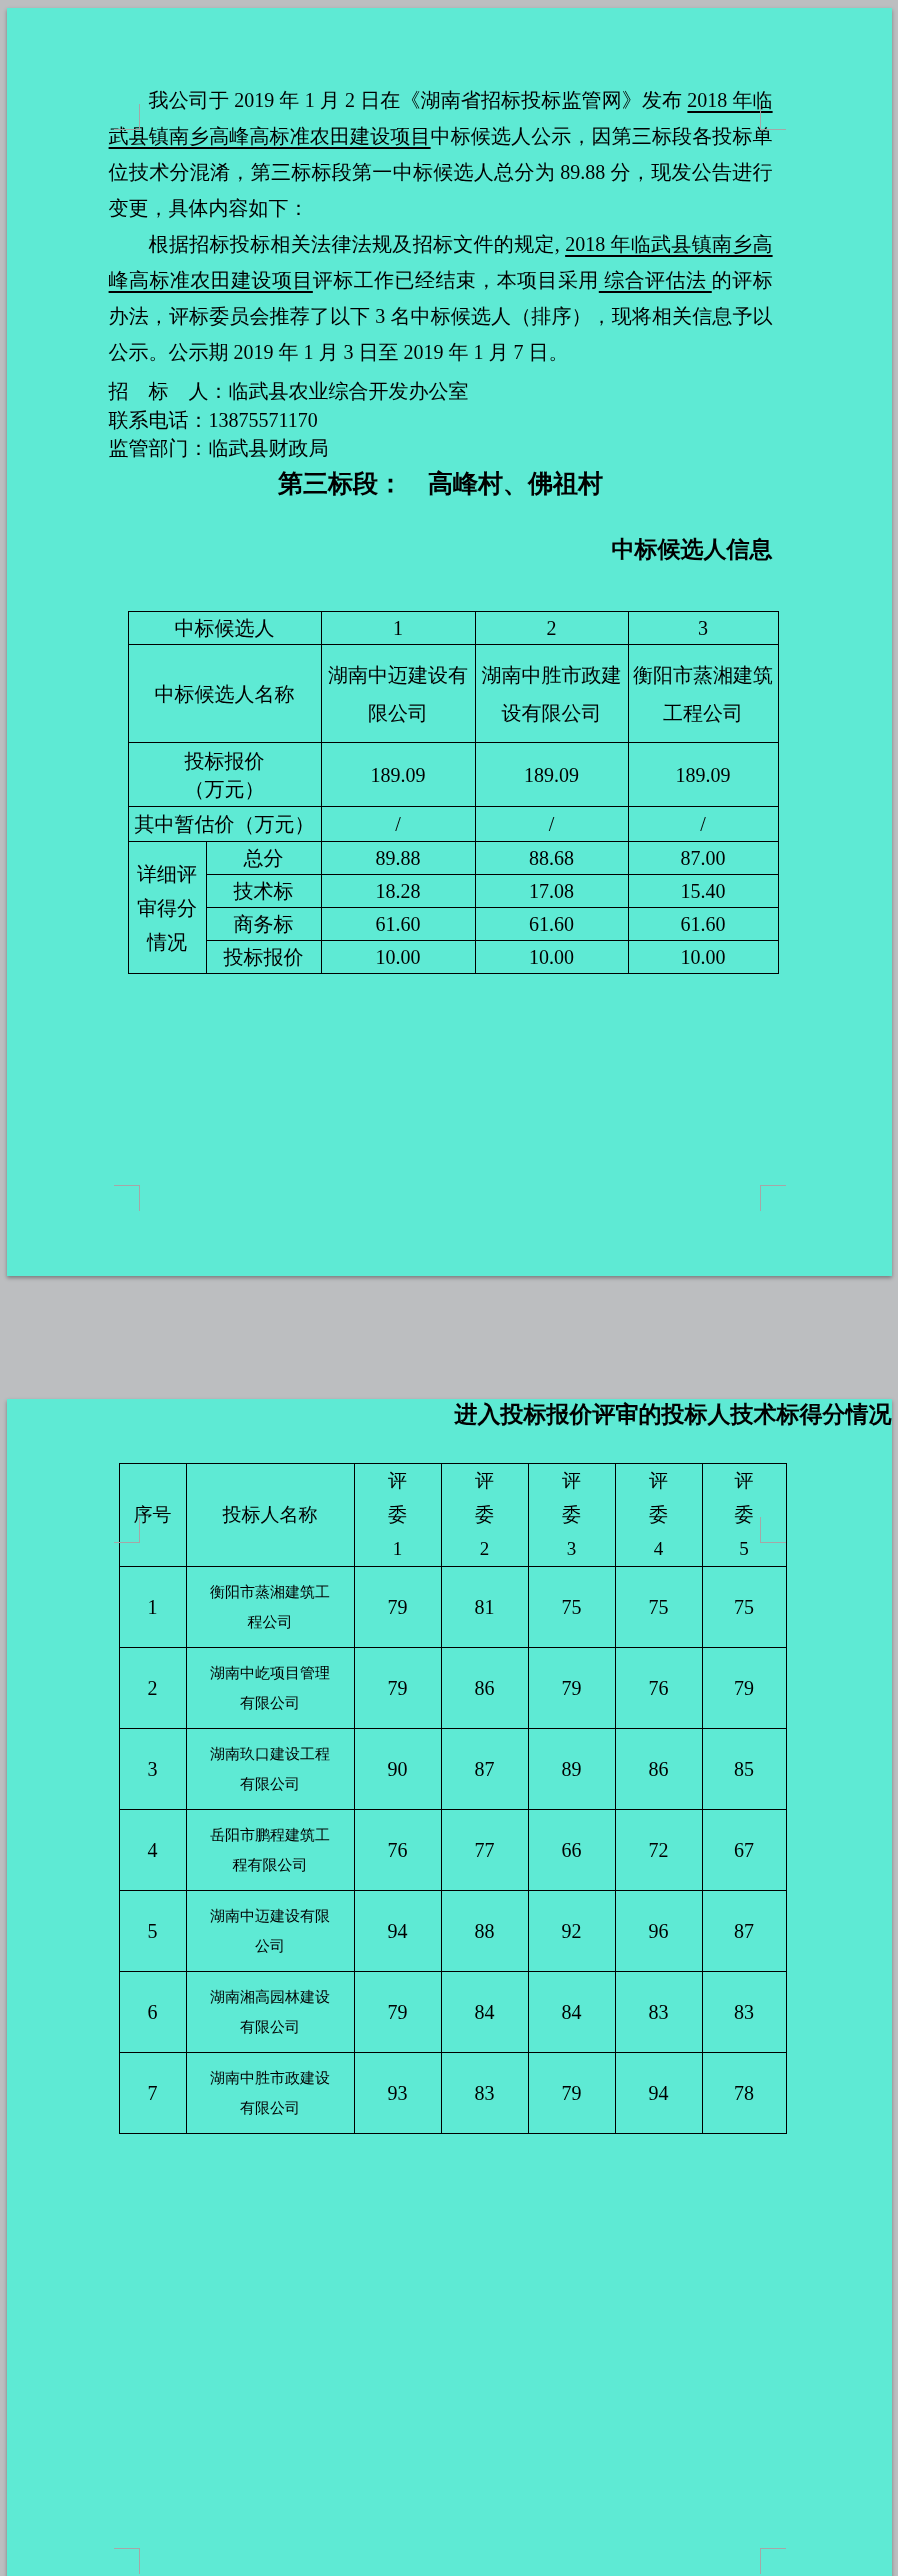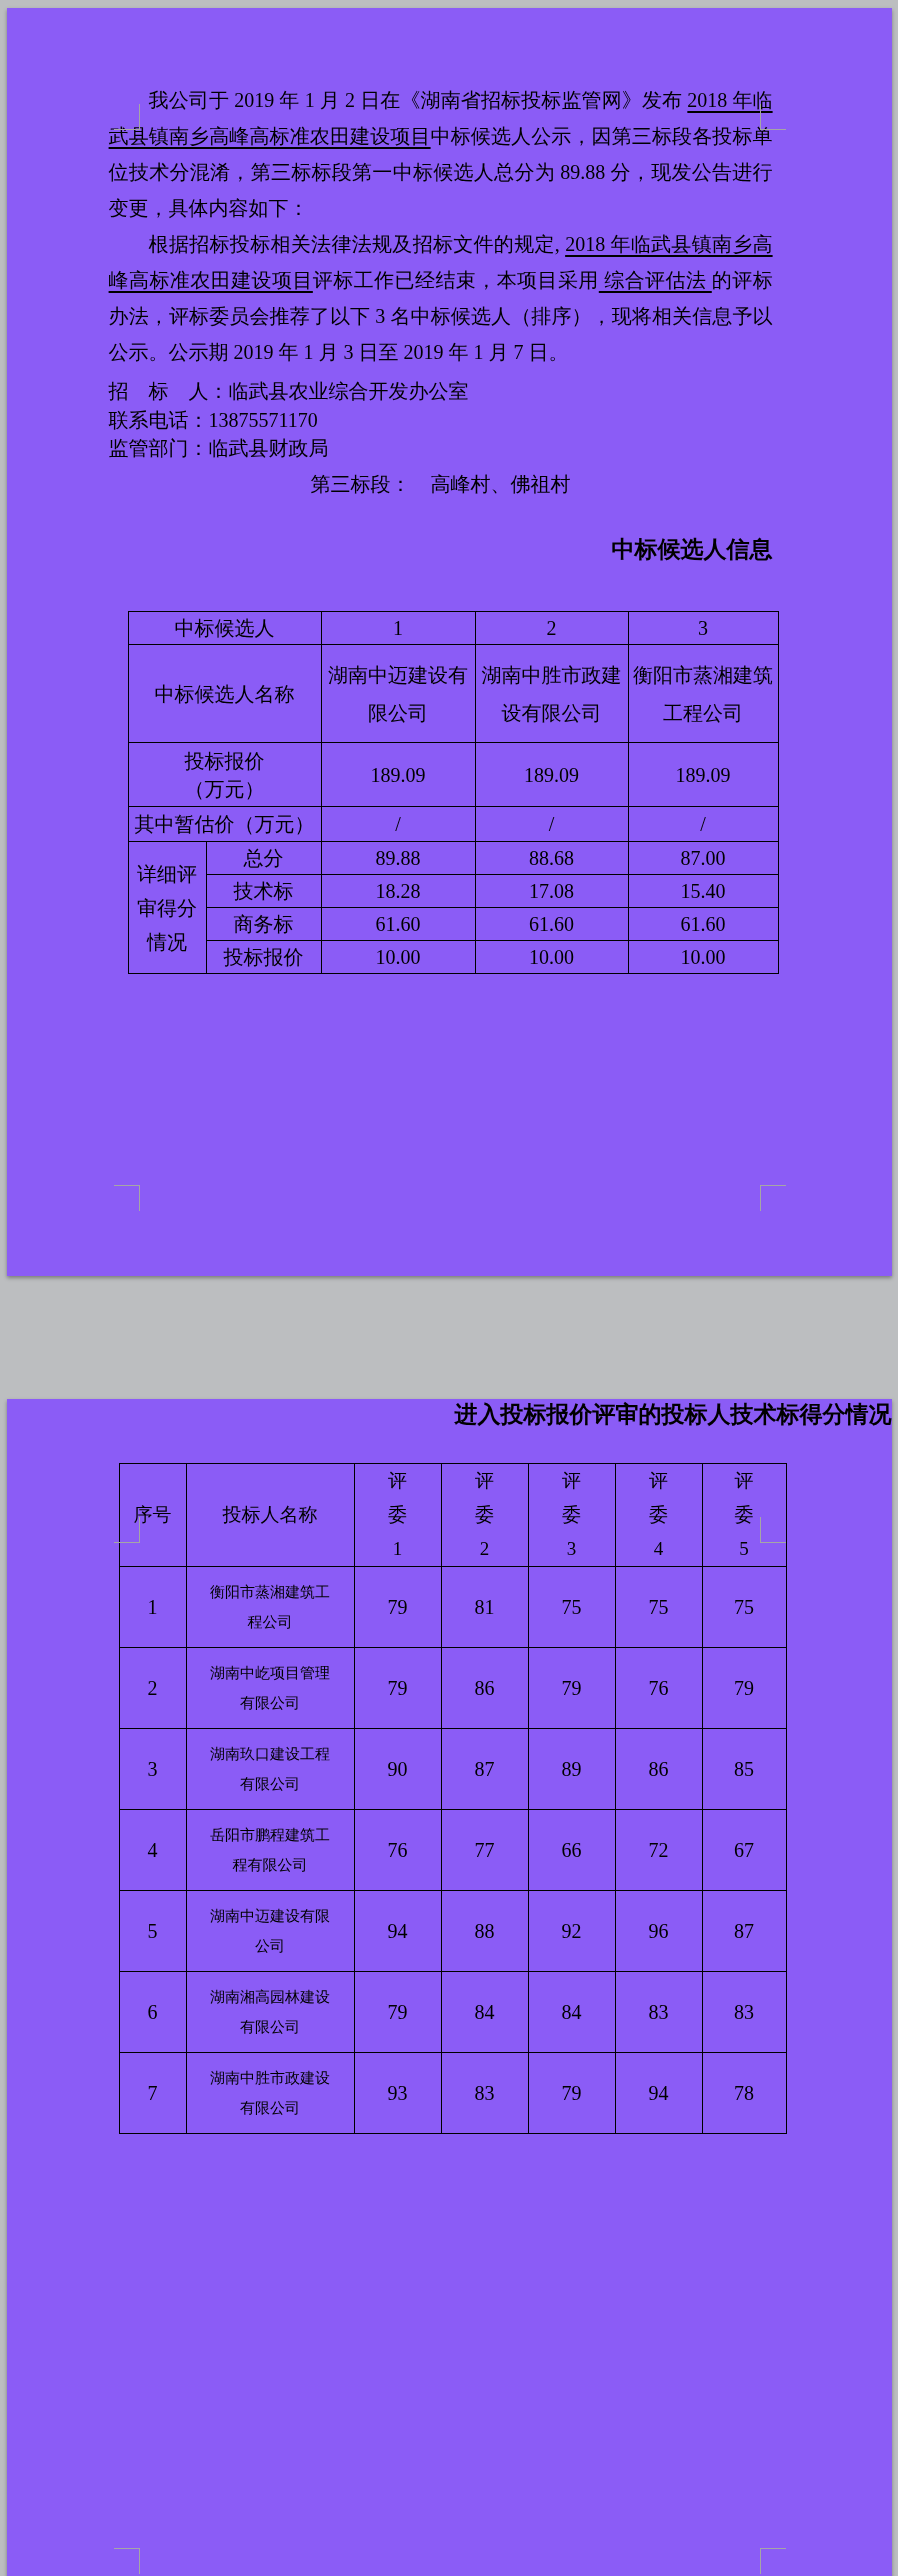--- a/index.html
+++ b/index.html
@@ -1,33 +1,33 @@
 <!DOCTYPE html>
 <html style="font-size:15px"><head>
 <meta charset="utf-8">
 <style>
   html,body{margin:0;padding:0;}
   body{width:898px;background:#bcbec0;font-family:"Liberation Serif","DejaVu Serif",serif;color:#000;}
   .canvas{width:898px;padding:7.6px 0 21px 0;}
-  .page{position:relative;width:885px;margin-left:6.6px;background:#8b5cf6;box-shadow:0 1.9px 3.8px rgba(0,0,0,.35);}
+  .page{position:relative;width:885px;margin-left:6.6px;background:#5eead4;box-shadow:0 1.9px 3.8px rgba(0,0,0,.35);}
   .page1{height:1268px;}
   .page2{height:1256px;margin-top:24px;}
   
   .mark{position:absolute;width:25px;height:25px;}
   .m-tl{border-right:0.9px solid #a6a6a6;border-bottom:0.9px solid #a6a6a6;}
   .m-tr{border-left:0.9px solid #a6a6a6;border-bottom:0.9px solid #a6a6a6;}
   .m-bl{border-right:0.9px solid #a6a6a6;border-top:0.9px solid #a6a6a6;}
   .m-br{border-left:0.9px solid #a6a6a6;border-top:0.9px solid #a6a6a6;}
   
   .textarea{padding:74px 119px 0 102px;}
   .para{margin:0;font-size:20px;line-height:36px;text-indent:40px;text-align:justify;}
   .para .u{text-decoration:underline;text-underline-offset:3.8px;}
   .contacts{margin-top:7.6px;font-size:20px;line-height:28.4px;}
   .contact-line{white-space:nowrap;}
-  .section-line{margin-top:7.6px;font-size:20px;line-height:28.4px;font-weight:normal;text-align:center;}
+  .section-line{margin-top:7.6px;font-size:25px;line-height:28.4px;font-weight:bold;text-align:center;}
   .doc-h2{margin:36px 0 0 0;font-family:"Liberation Sans","DejaVu Sans",sans-serif;font-weight:bold;font-size:23px;line-height:30px;text-align:right;}
   
   table.dtable{border-collapse:collapse;table-layout:fixed;border:1.9px solid #000;}
   table.dtable td{border:0.9px solid #000;padding:0 1.9px;text-align:center;vertical-align:middle;font-size:20px;line-height:32px;overflow:hidden;}
   .pre{white-space:pre-line;}
   
   .t1{width:648px;margin:47px 0 0 121px;}
   .t1 .r1{height:33px;}
   .t1 .r2{height:98px;}
   .t1 .r2 td{line-height:38px;}

